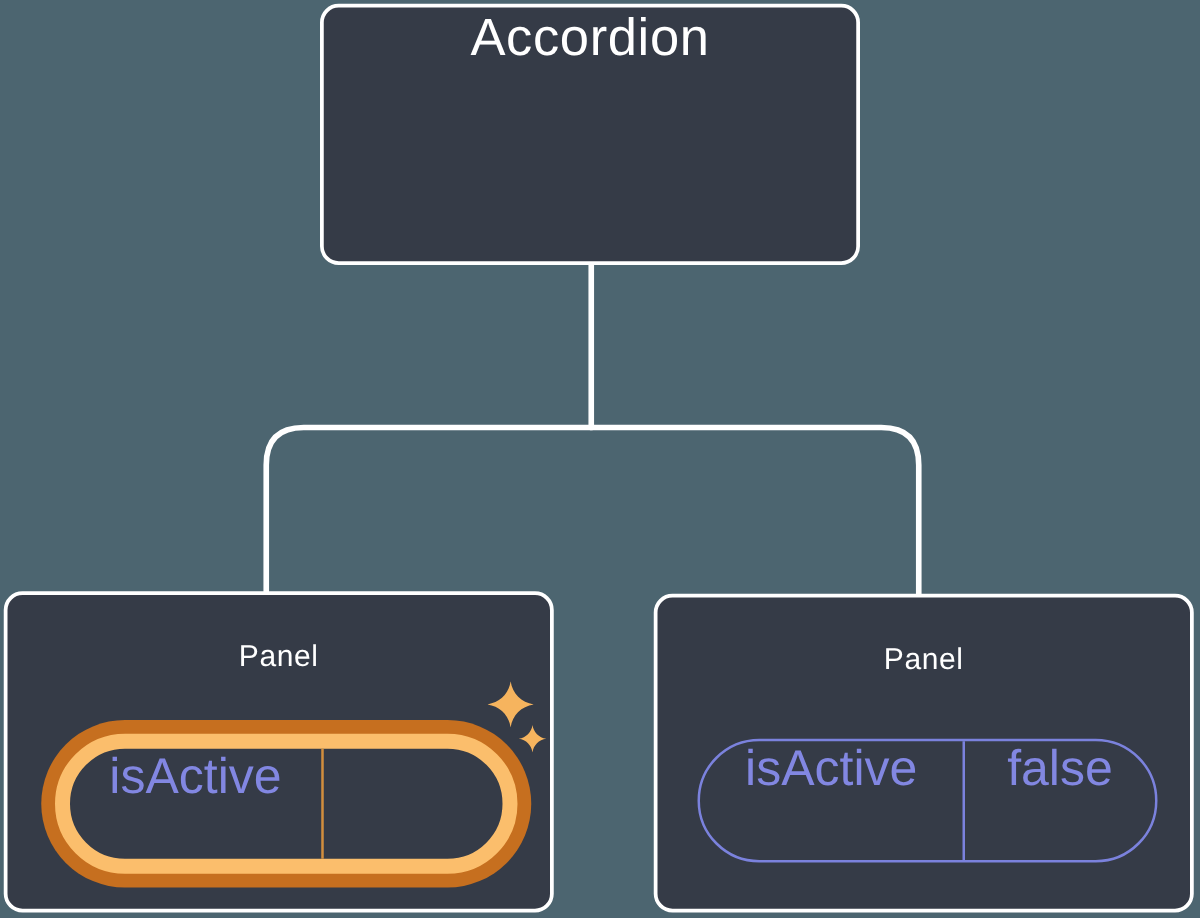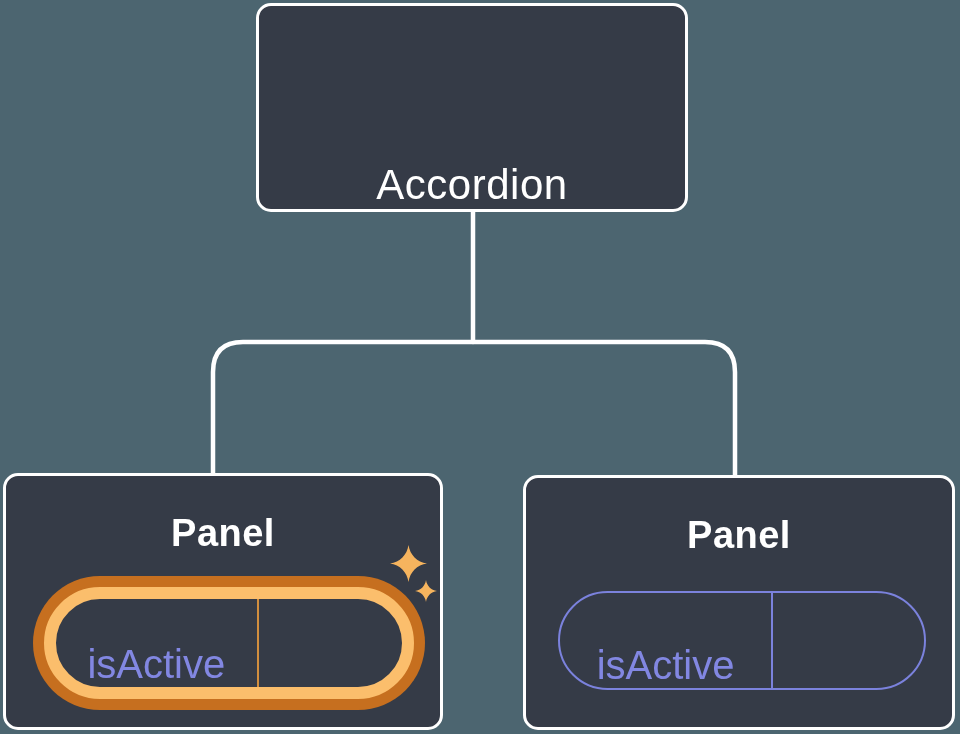--- a/index.html
+++ b/index.html
@@ -31,47 +31,47 @@
     box-sizing: border-box;
     background: var(--node-fill, #353b47);
     border: 3px solid var(--node-border, #ffffff);
     border-radius: 15px;
     z-index: 1;
   }
   .node-root {
     left: 256px; top: 3px;
     width: 432px; height: 209px;
     display: flex;
-    align-items: flex-end;
+    align-items: flex-start;
     justify-content: center;
   }
   .root-label {
     color: var(--text-light, #ffffff);
     font-size: 42px;
     font-weight: 500;
     letter-spacing: 0.5px;
   }
   .node-panel-left  { left: 3px;   top: 473px; width: 440px; height: 257px; }
   .node-panel-right { left: 523px; top: 475px; width: 432px; height: 255px; }
   .panel-title {
     position: absolute;
     top: 36px; left: 0;
     width: 100%;
     text-align: center;
     color: var(--text-light, #ffffff);
-    font-size: 38px;
-    font-weight: 700;
+    font-size: 24px;
+    font-weight: 400;
     letter-spacing: 0.5px;
   }
   .pill {
     position: absolute;
     box-sizing: border-box;
     border-radius: 999px;
     display: flex;
-    align-items: flex-end;
+    align-items: flex-start;
     font-size: 40px;
     color: var(--purple, #8287e2);
   }
   .pill-inactive {
     left: 32px; top: 113px;
     width: 368px; height: 99px;
     border: 2.5px solid var(--purple-border, #7b82dd);
   }
   .pill-active {
     left: 38px; top: 111px;
@@ -133,16 +133,17 @@
       <path d="M20 0 C21.6 10.8 29.2 18.4 40 20 C29.2 21.6 21.6 29.2 20 40 C18.4 29.2 10.8 21.6 0 20 C10.8 18.4 18.4 10.8 20 0 Z"></path>
     </svg>
   </div>
 
   <div class="node node-panel-right">
     <div class="panel-title">Panel</div>
 
     <div class="pill pill-inactive">
       <span class="pill-cell cell-name">isActive</span>
       <span class="pill-divider"></span>
+      <span class="pill-cell cell-value">false</span>
     </div>
   </div>
 
 </div>
 
 </body></html>

